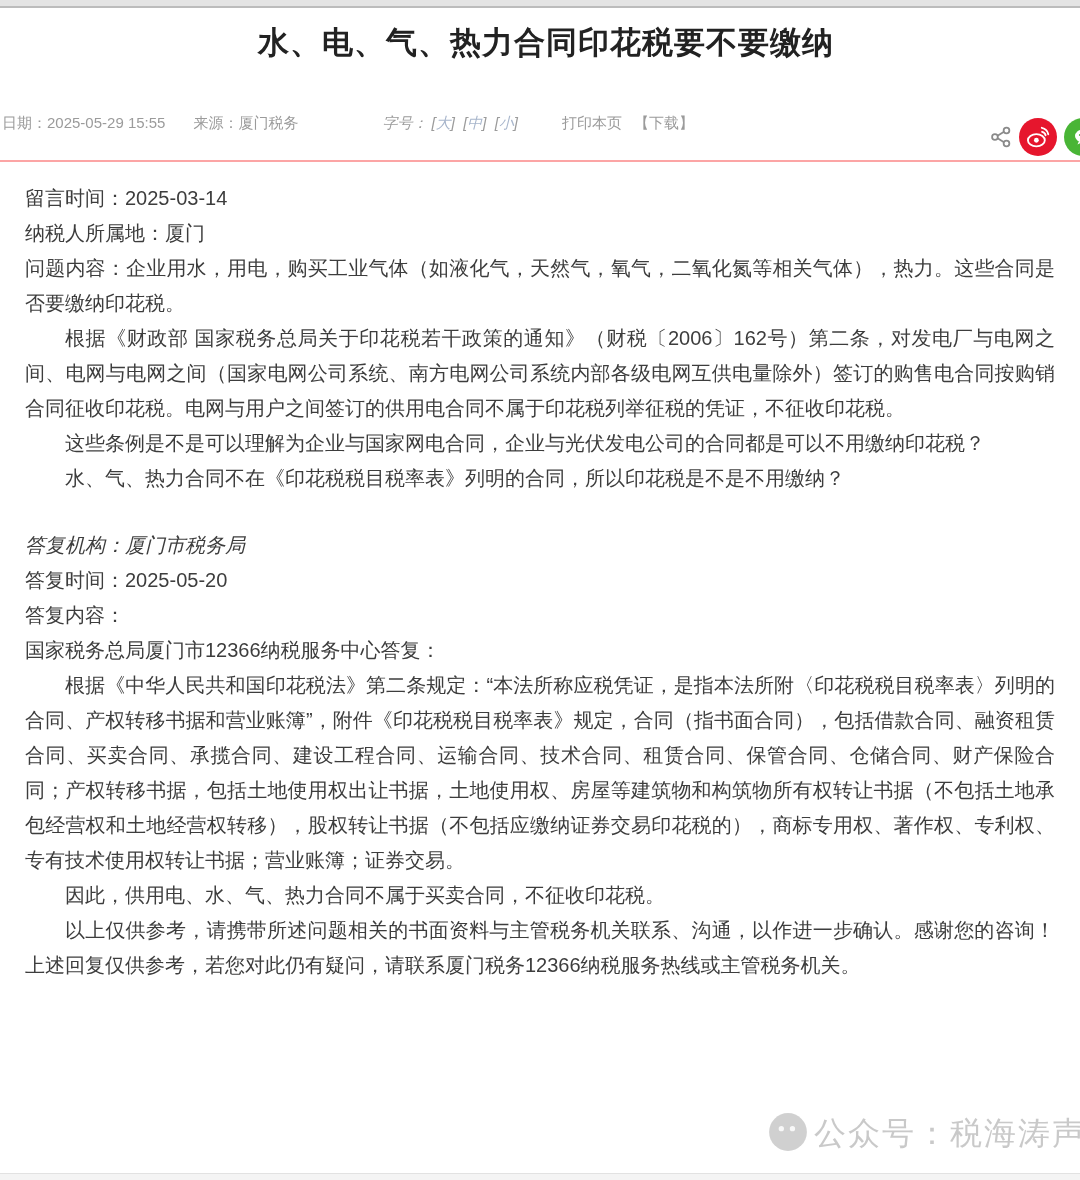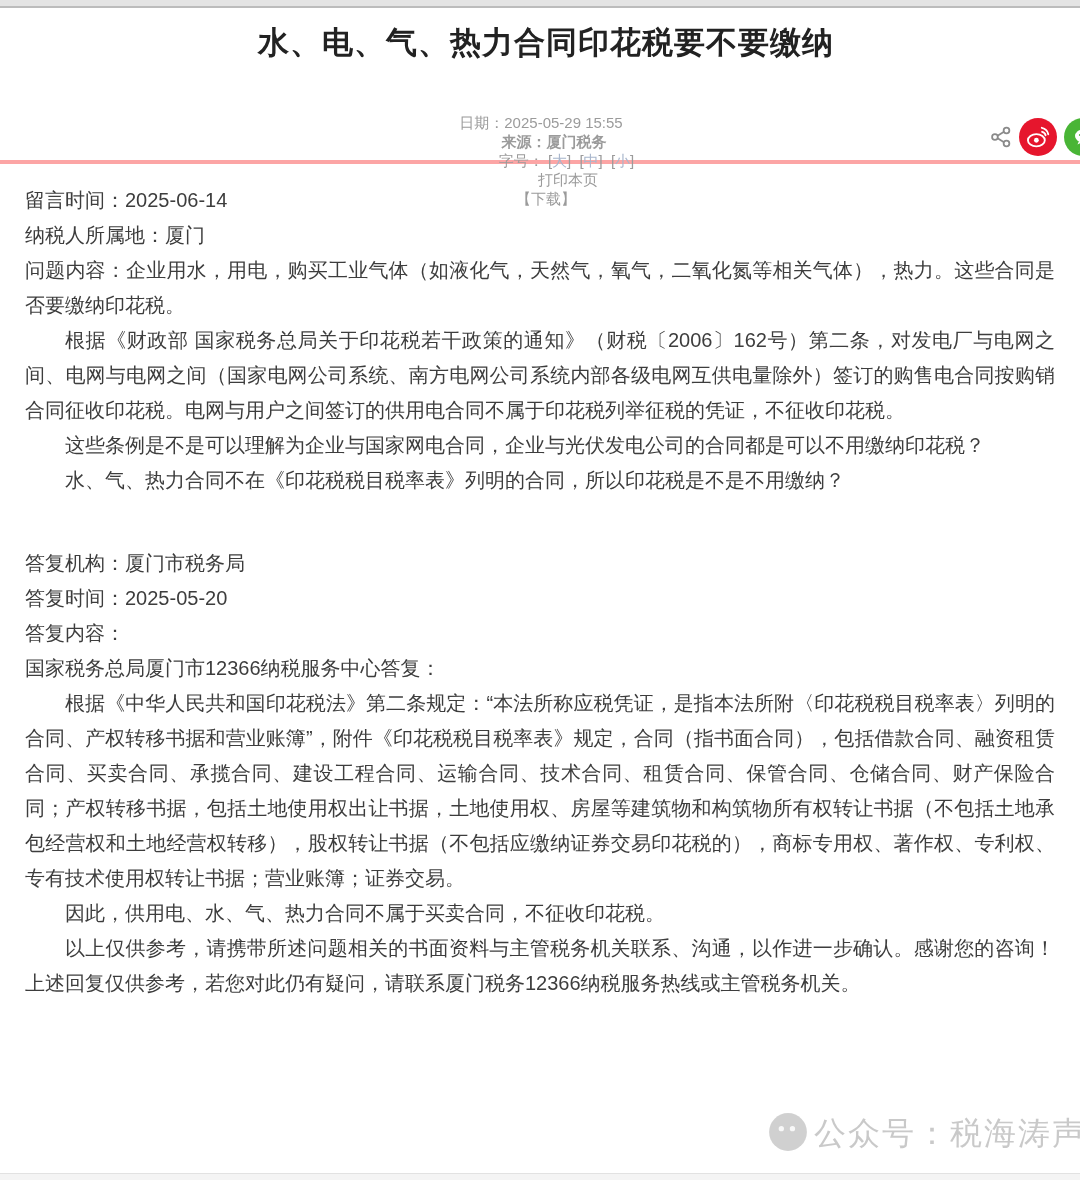--- a/index.html
+++ b/index.html
@@ -19,31 +19,29 @@
     text-align: center;
     font-size: 31px;
     font-weight: bold;
     color: #222222;
     letter-spacing: 1px;
   }
   .meta-bar {
     position: relative;
     margin-top: 50px;
     height: 46px;
-    border-bottom: 4px solid #fca5a5;
+    border-bottom: 2px solid #fca5a5;
     font-size: 15px;
     color: #9b9b9b;
     display: flex;
-    align-items: center;
-    flex-direction: column;
   }
   .meta-bar .m-date   { margin-left: 2px; }
-  .meta-bar .m-source { margin-left: 28px; font-weight: bold; }
-  .meta-bar .m-fonts  { margin-left: 57px; }
-  .meta-bar .m-print  { margin-left: 56px; cursor: pointer; }
+  .meta-bar .m-source { margin-left: 28px; }
+  .meta-bar .m-fonts  { margin-left: 84px; font-style: italic; }
+  .meta-bar .m-print  { margin-left: 40px; cursor: pointer; }
   .meta-bar .m-down   { margin-left: 12px;  cursor: pointer; }
   .size-btn { cursor: pointer; margin-right: 4px; color: #9b9b9b; }
   .size-btn .inner { color: #a8b6cc; }
   .share-group {
     position: absolute; right: 0; top: 50%;
     transform: translateY(-50%);
     display: flex; align-items: center; gap: 7px;
   }
   .share-icon-btn { cursor: pointer; display: flex; align-items: center; }
   .circle-btn {
@@ -56,21 +54,21 @@
   .content {
     position: relative; z-index: 1;
     padding: 19px 25px 0 25px;
     font-size: 20px;
     line-height: 35px;
     color: #3d3d3d;
     text-align: justify;
   }
   .content p { margin: 0; }
   .content p.indent  { text-indent: 2em; }
-  .content p.gap-top { margin-top: 48px; }
+  .content p.gap-top { margin-top: 32px; font-style: italic; }
   .watermark {
     position: absolute;
     left: 768px; top: 1112px;
     z-index: 0;
     display: flex; align-items: center; gap: 6px;
     white-space: nowrap;
   }
   .wm-text {
     font-size: 32px;
     color: rgba(168, 168, 168, 0.62);
@@ -135,21 +133,21 @@
     <svg viewBox="0 0 36 36" width="40" height="40">
       <circle cx="18" cy="18" r="17" fill="#a9a9a9" opacity="0.55"></circle>
       <circle cx="12" cy="15" r="2.4" fill="#ffffff" opacity="0.85"></circle>
       <circle cx="22" cy="15" r="2.4" fill="#ffffff" opacity="0.85"></circle>
     </svg>
   </span>
   <span class="wm-text">公众号：税海涛声</span>
 </div>
 
 <div class="content">
-  <p>留言时间：2025-06-14</p>
+  <p>留言时间：2025-03-14</p>
   <p>纳税人所属地：厦门</p>
   <p>问题内容：企业用水，用电，购买工业气体（如液化气，天然气，氧气，二氧化氮等相关气体），热力。这些合同是否要缴纳印花税。</p>
   <p class="indent">根据《财政部 国家税务总局关于印花税若干政策的通知》（财税〔2006〕162号）第二条，对发电厂与电网之间、电网与电网之间（国家电网公司系统、南方电网公司系统内部各级电网互供电量除外）签订的购售电合同按购销合同征收印花税。电网与用户之间签订的供用电合同不属于印花税列举征税的凭证，不征收印花税。</p>
   <p class="indent">这些条例是不是可以理解为企业与国家网电合同，企业与光伏发电公司的合同都是可以不用缴纳印花税？</p>
   <p class="indent">水、气、热力合同不在《印花税税目税率表》列明的合同，所以印花税是不是不用缴纳？</p>
   <p class="gap-top">答复机构：厦门市税务局</p>
   <p>答复时间：2025-05-20</p>
   <p>答复内容：</p>
   <p>国家税务总局厦门市12366纳税服务中心答复：</p>
   <p class="indent">根据《中华人民共和国印花税法》第二条规定：“本法所称应税凭证，是指本法所附〈印花税税目税率表〉列明的合同、产权转移书据和营业账簿”，附件《印花税税目税率表》规定，合同（指书面合同），包括借款合同、融资租赁合同、买卖合同、承揽合同、建设工程合同、运输合同、技术合同、租赁合同、保管合同、仓储合同、财产保险合同；产权转移书据，包括土地使用权出让书据，土地使用权、房屋等建筑物和构筑物所有权转让书据（不包括土地承包经营权和土地经营权转移），股权转让书据（不包括应缴纳证券交易印花税的），商标专用权、著作权、专利权、专有技术使用权转让书据；营业账簿；证券交易。</p>

